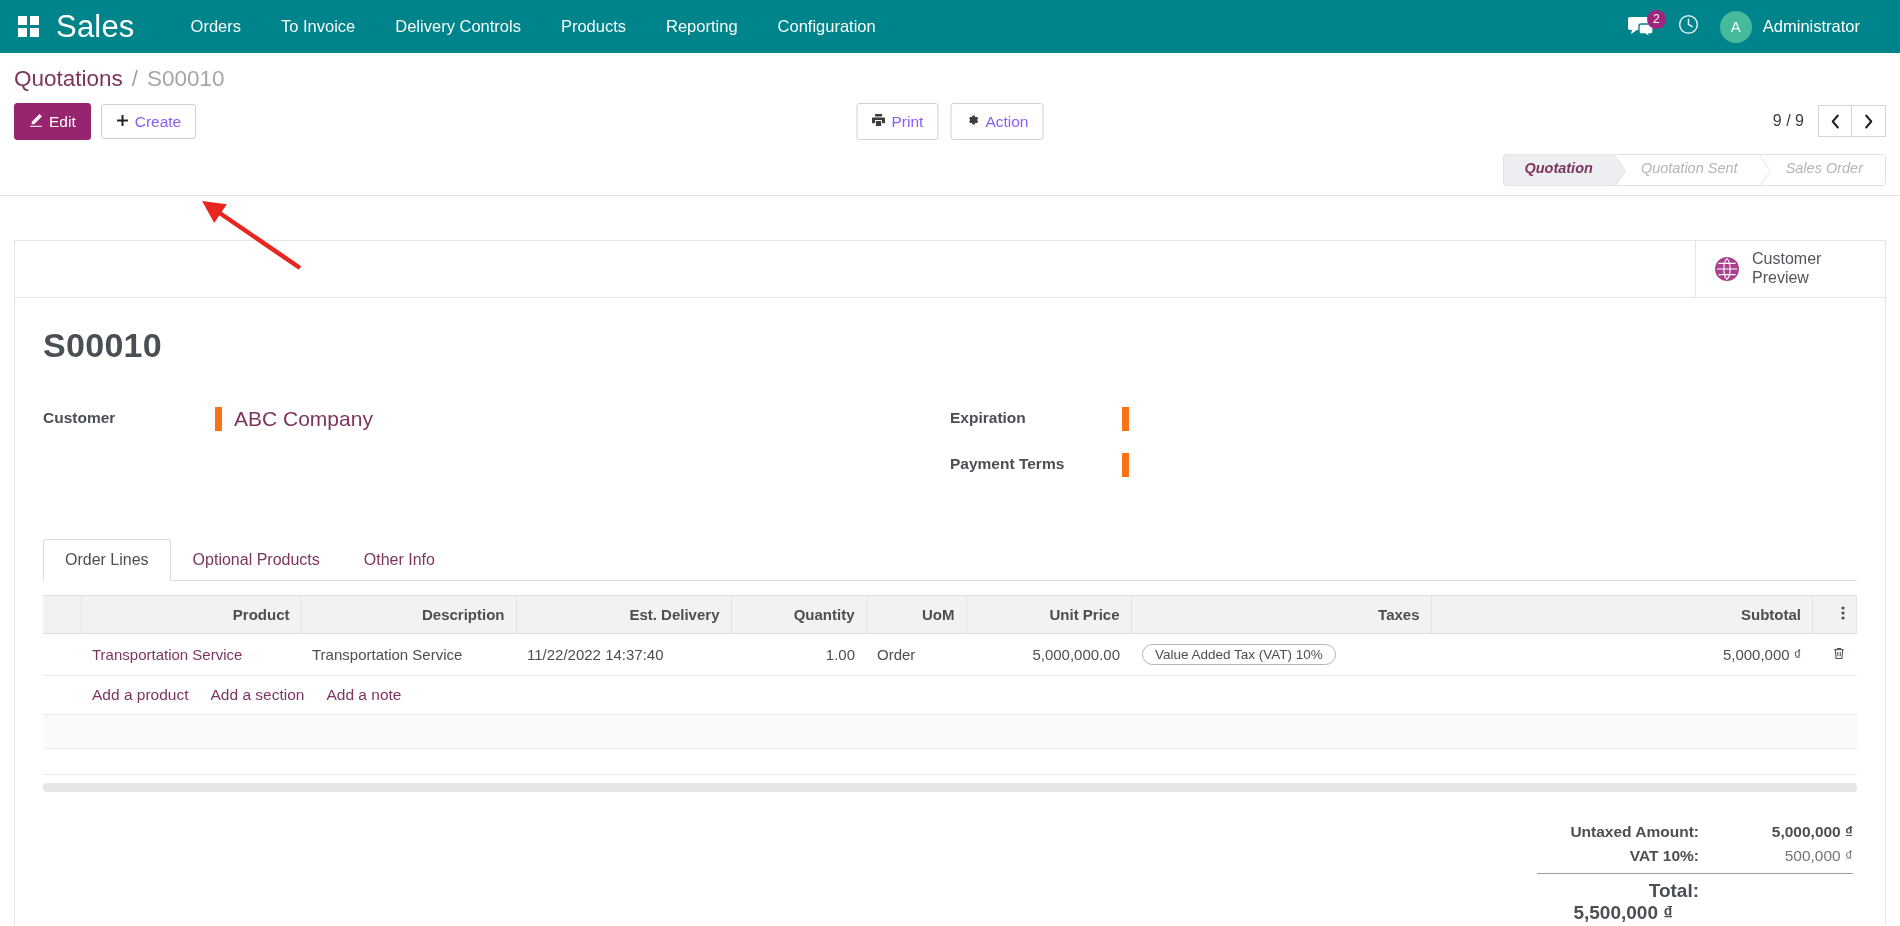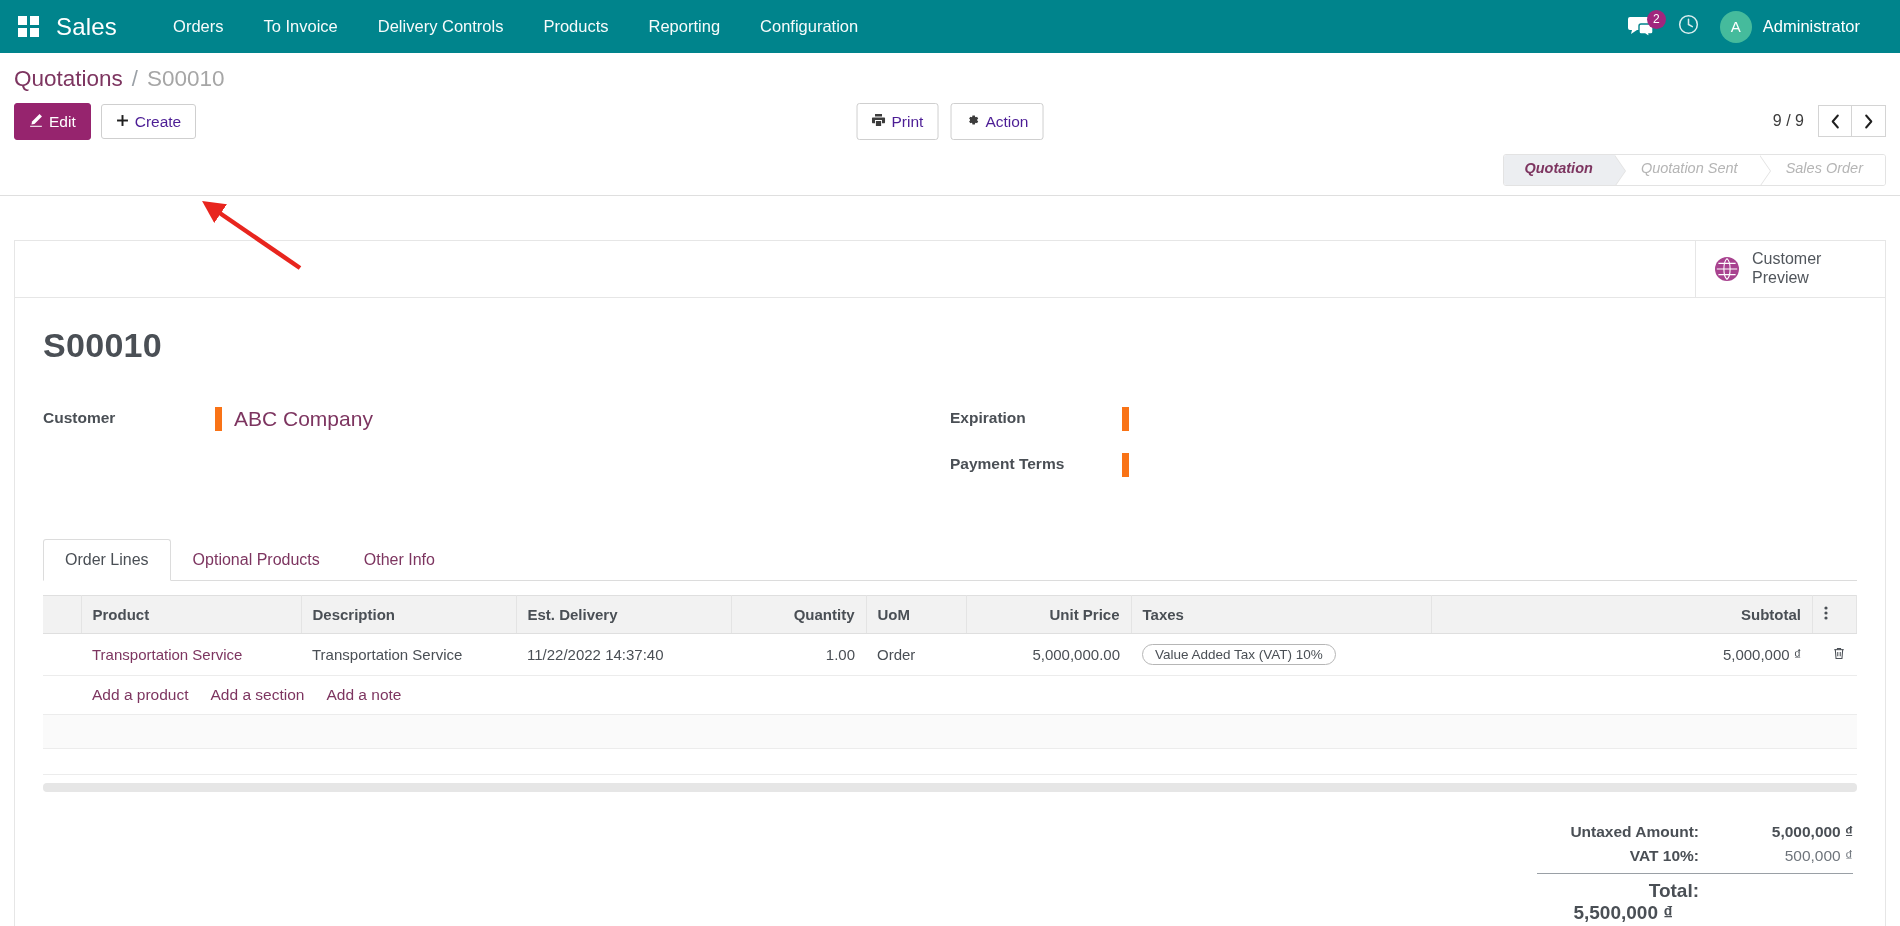--- a/index.html
+++ b/index.html
@@ -24,21 +24,21 @@
     width: 22px; height: 22px;
     display: grid;
     grid-template-columns: 9px 9px;
     grid-template-rows: 9px 9px;
     gap: 3px;
     margin-right: 16px;
     cursor: pointer;
   }
   .apps-icon i { background: #ffffff; display: block; width: 100%; height: 100%; }
   .brand {
-    font-size: 24px;
+    font-size: 31px;
     font-weight: 400;
     letter-spacing: .2px;
     margin-right: 36px;
     white-space: nowrap;
     cursor: pointer;
   }
   .navitems { display: flex; align-items: center; height: 100%; }
   .navitem {
     font-size: 16.5px;
     color: #ffffff;
@@ -106,21 +106,21 @@
     position: relative;
     padding: 6px 0 10px 0;
   }
   .btn {
     font-family: "Liberation Sans", sans-serif;
     font-size: 15.5px;
     line-height: 1;
     padding: 9px 14px;
     border: 1px solid #cfcfcf;
     background: #ffffff;
-    color: #4c1d95;
+    color: #8b5cf6;
     border-radius: 3px;
     cursor: pointer;
     white-space: nowrap;
     display: inline-flex;
     align-items: center;
     gap: 6px;
   }
   .btn-primary {
     background: #96246e;
     border-color: #96246e;
@@ -334,21 +334,21 @@
     font-size: 15px;
   }
   table.olines thead th {
     background: #f2f2f2;
     border-top: 1px solid #dfdfdf;
     border-bottom: 1px solid #dfdfdf;
     border-right: 1px solid #e4e4e4;
     color: #4a4f55;
     font-weight: bold;
     padding: 9px 11px;
-    text-align: left;
+    text-align: right;
     white-space: nowrap;
   }
   table.olines thead th.num { text-align: right; }
   th.handle-col { width: 38px; border-right: 1px solid #e4e4e4; }
   th.opt-col { width: 30px; border-right: none; text-align: center; }
   table.olines tbody td {
     border-bottom: 1px solid #ececec;
     padding: 10px 11px;
     color: #4a4f55;
     vertical-align: middle;

